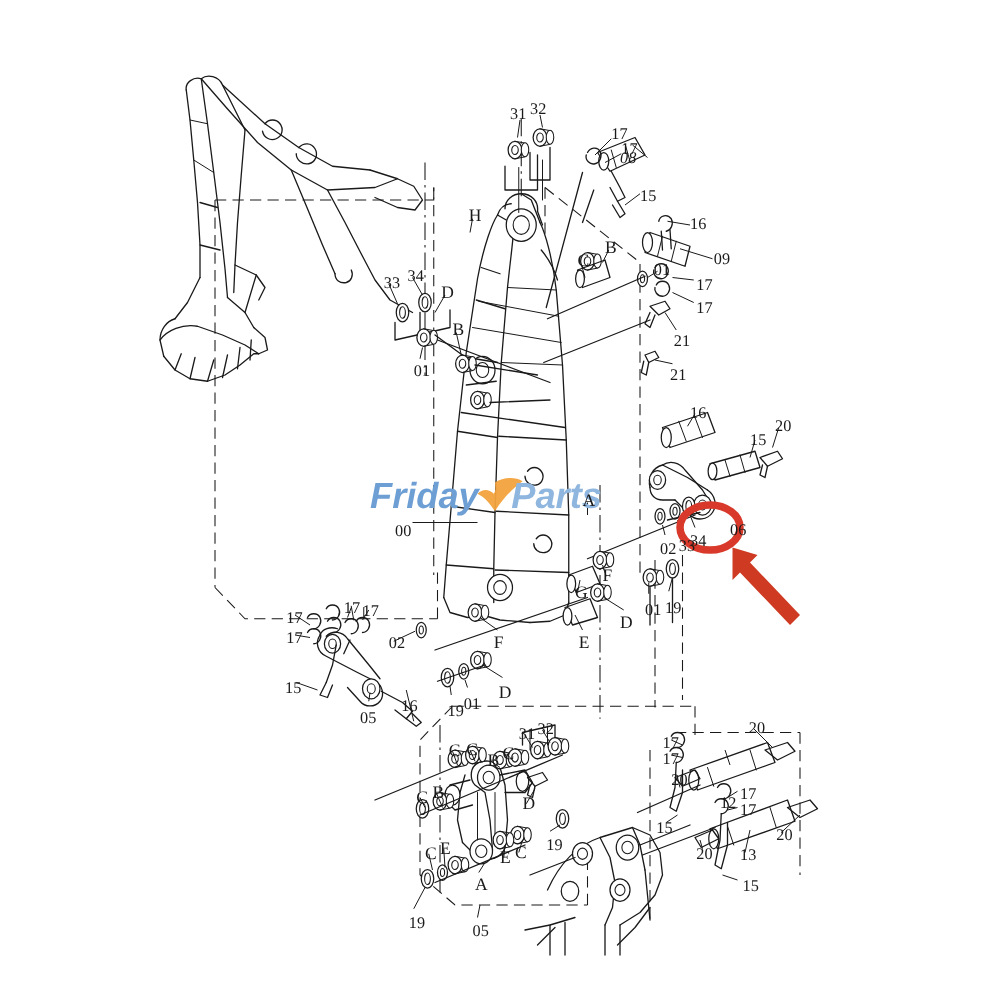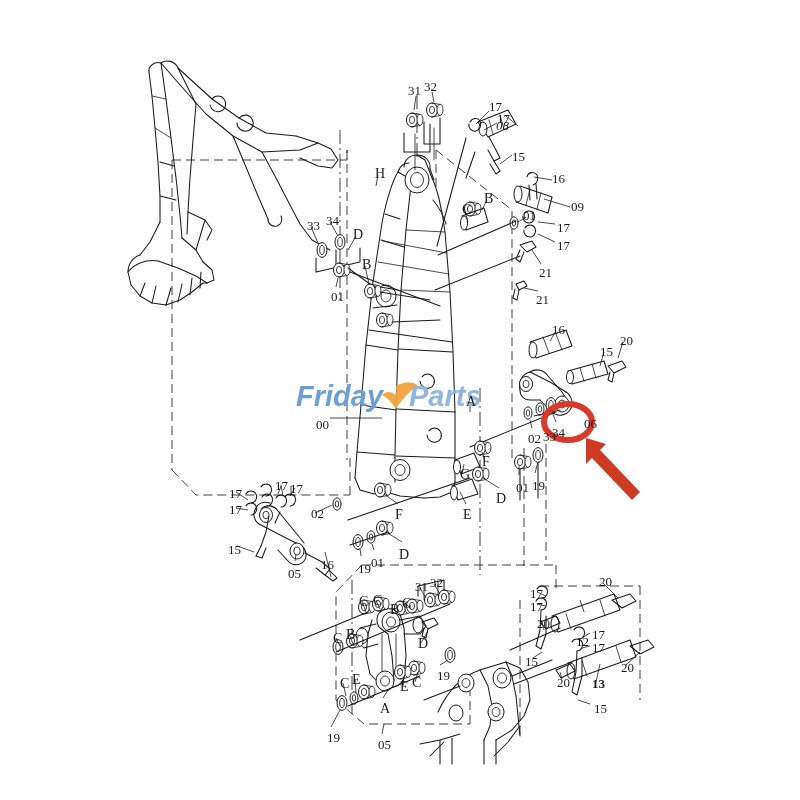--- a/index.html
+++ b/index.html
@@ -527,19 +527,19 @@
       <div class="callout-label" style="left: 327px; top: 731px;">19</div>
       <div class="callout-label" style="left: 378px; top: 738px;">05</div>
       <div class="callout-label" style="left: 530px; top: 587px;">17</div>
       <div class="callout-label" style="left: 530px; top: 600px;">17</div>
       <div class="callout-label" style="left: 576px; top: 592px; margin-top: 43px;">12</div>
       <div class="callout-label" style="left: 599px; top: 575px;">20</div>
       <div class="callout-label" style="left: 537px; top: 617px;">20</div>
       <div class="callout-label" style="left: 592px; top: 628px;">17</div>
       <div class="callout-label" style="left: 592px; top: 641px;">17</div>
       <div class="callout-label" style="left: 525px; top: 655px;">15</div>
-      <div class="callout-label" style="left: 592px; top: 677px; font-weight: bold;">13</div>
+      <div class="callout-label" style="left: 592px; top: 677px;">13</div>
       <div class="callout-label" style="left: 557px; top: 676px;">20</div>
       <div class="callout-label" style="left: 621px; top: 661px;">20</div>
       <div class="callout-label" style="left: 594px; top: 702px;">15</div>
     </div>
 
 </div>
 
 </body></html>

